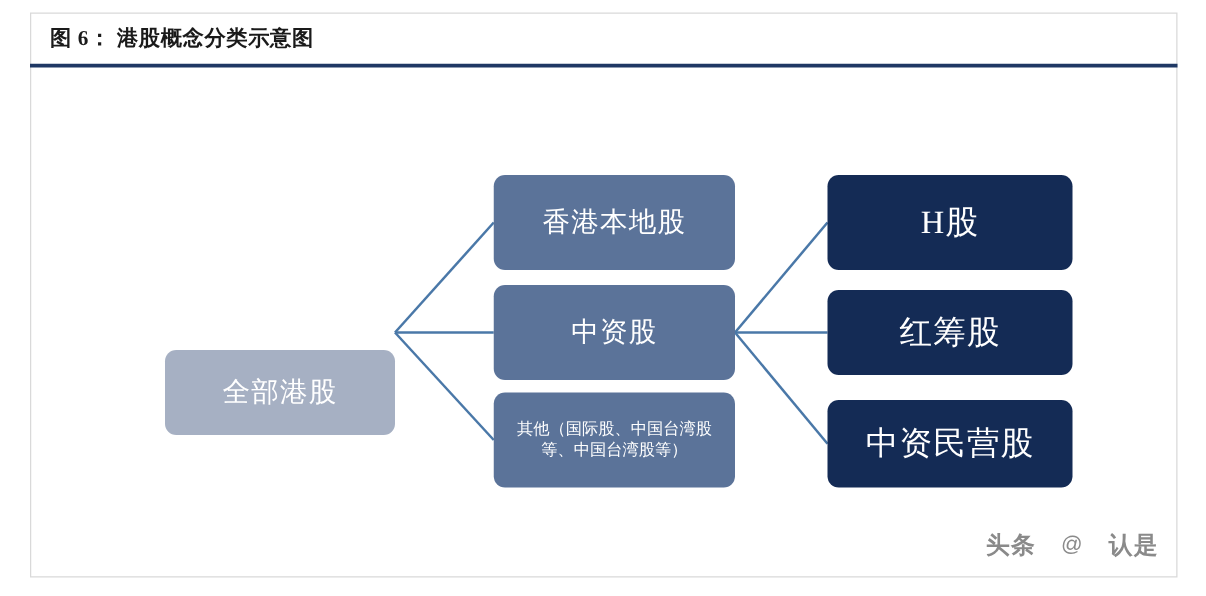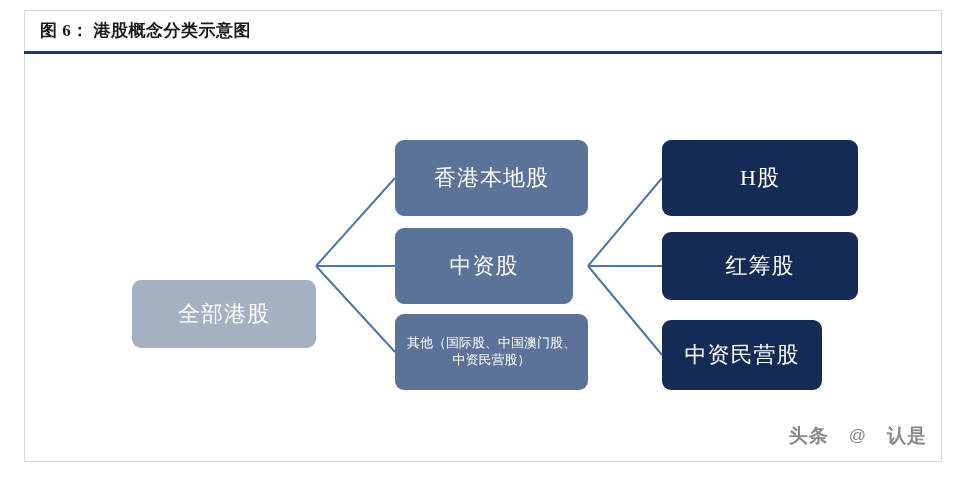--- a/index.html
+++ b/index.html
@@ -69,21 +69,21 @@
     font-size: 22px;
   }
   .node-mid-small {
     background: #5b7399;
     font-size: 13px;
     letter-spacing: 0px;
     padding: 4px 10px;
   }
   .node-leaf {
     background: #142b55;
-    font-size: 22px;
+    font-size: 26px;
   }
   svg.connectors {
     position: absolute;
     left: 0;
     top: 0;
     width: 965px;
     height: 477px;
     pointer-events: none;
   }
   .watermark {
@@ -131,37 +131,37 @@
   </svg>
 
   <div class="node node-root" style="left:132px; top:232px; width:184px; height:68px;">
     <span>全部港股</span>
   </div>
 
   <div class="node node-mid" style="left:395px; top:140px; width:193px; height:76px;">
     <span>香港本地股</span>
   </div>
 
-  <div class="node node-mid" style="left:395px; top:228px; width:178px; height:76px;">
+  <div class="node node-mid" style="left:395px; top:228px; width:193px; height:76px;">
     <span>中资股</span>
   </div>
 
   <div class="node node-mid-small" style="left:395px; top:314px; width:193px; height:76px;">
-    <span>其他（国际股、中国澳门股、中资民营股）</span>
+    <span>其他（国际股、中国台湾股等、中国台湾股等）</span>
   </div>
 
   <div class="node node-leaf" style="left:662px; top:140px; width:196px; height:76px;">
     <span>H股</span>
   </div>
 
   <div class="node node-leaf" style="left:662px; top:232px; width:196px; height:68px;text-align:right;">
     <span>红筹股</span>
   </div>
 
-  <div class="node node-leaf" style="left:662px; top:320px; width:160px; height:70px;">
+  <div class="node node-leaf" style="left:662px; top:320px; width:196px; height:70px;">
     <span>中资民营股</span>
   </div>
 
   <div class="watermark">
     <span>头条</span>
     <span class="wm-at">@</span>
     <span>认是</span>
   </div>
 
 </div>

